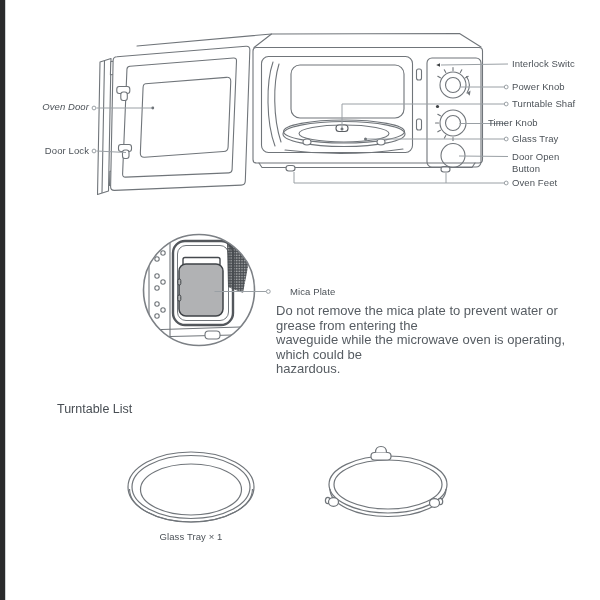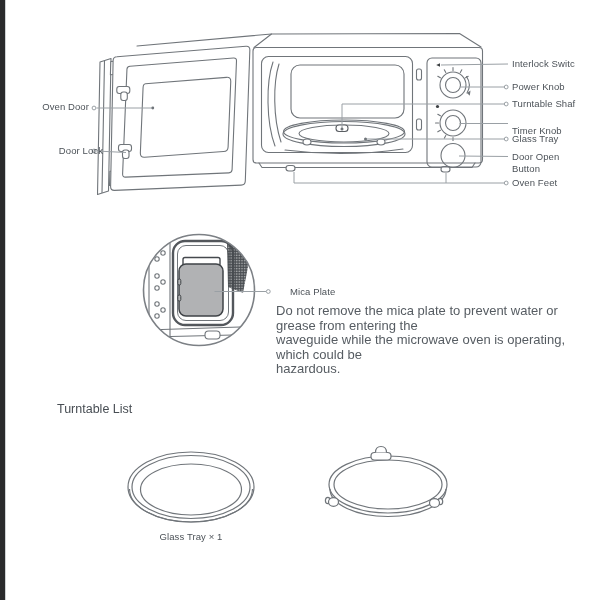--- a/index.html
+++ b/index.html
@@ -158,27 +158,27 @@
         <circle cx="506.2" cy="139" r="1.9"></circle>
       <circle cx="365.5" cy="139" r="1.5" fill="#6f7479" stroke="none"></circle>
       <path d="M459,156 L508,156.5"></path>
       <path d="M294,172 L294,183 M446,173 L446,183 M294,183 L504,183"></path>
         <circle cx="506.2" cy="183" r="1.9"></circle>
       <path d="M214.5,291.5 L266,291.5"></path>
         <circle cx="268.3" cy="291.5" r="1.9"></circle>
     </g>
   </svg>
 
-  <div class="lbl r" style="left:0;top:101px;width:89px;">Oven Door</div>
-  <div class="lbl r" style="left:0;top:145px;width:89px;padding-left:14px;">Door Lock</div>
+  <div class="lbl r" style="left:0;top:101px;width:89px;font-style:italic;">Oven Door</div>
+  <div class="lbl r" style="left:0;top:145px;width:89px;">Door Lock</div>
 
   <div class="lbl" style="left:512px;top:58px;text-align:right;">Interlock Switc</div>
   <div class="lbl" style="left:512px;top:81px;">Power Knob</div>
   <div class="lbl" style="left:512px;top:98px;">Turntable Shaf</div>
-  <div class="lbl" style="left:512px;top:117px;margin-top:8px;">Timer Knob</div>
+  <div class="lbl" style="left:488px;top:117px;">Timer Knob</div>
   <div class="lbl" style="left:512px;top:133px;">Glass Tray</div>
   <div class="lbl" style="left:512px;top:151px;width:62px;">Door Open Button</div>
   <div class="lbl" style="left:512px;top:177px;">Oven Feet</div>
 
   <div class="lbl" style="left:290px;top:286px;">Mica Plate</div>
   <div id="mica-note">
     <div>Do not remove the mica plate to prevent water or grease from entering the</div>
     <div>waveguide while the microwave oven is operating, which could be</div>
     <div>hazardous.</div>
   </div>

